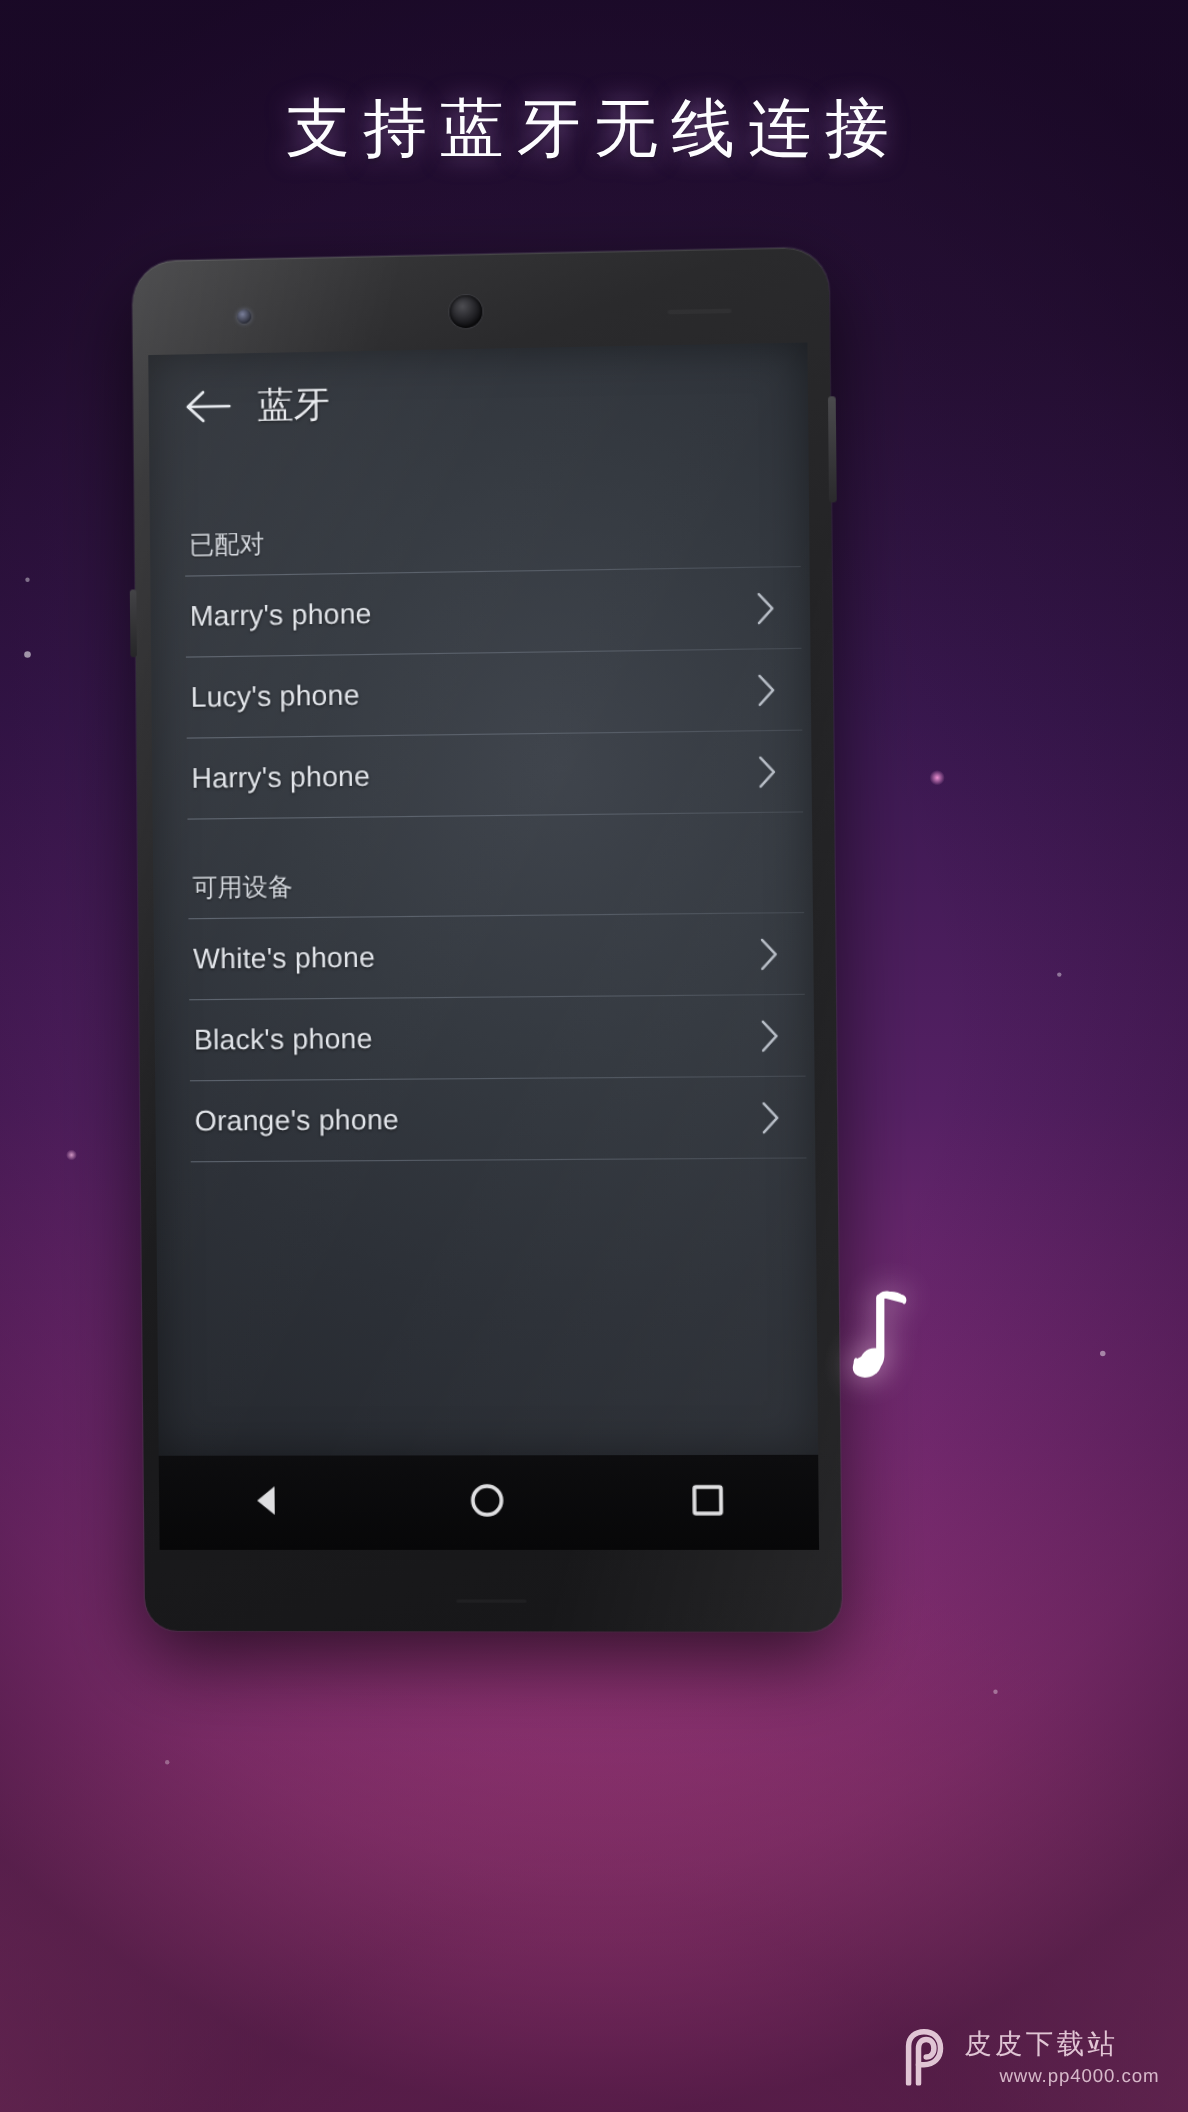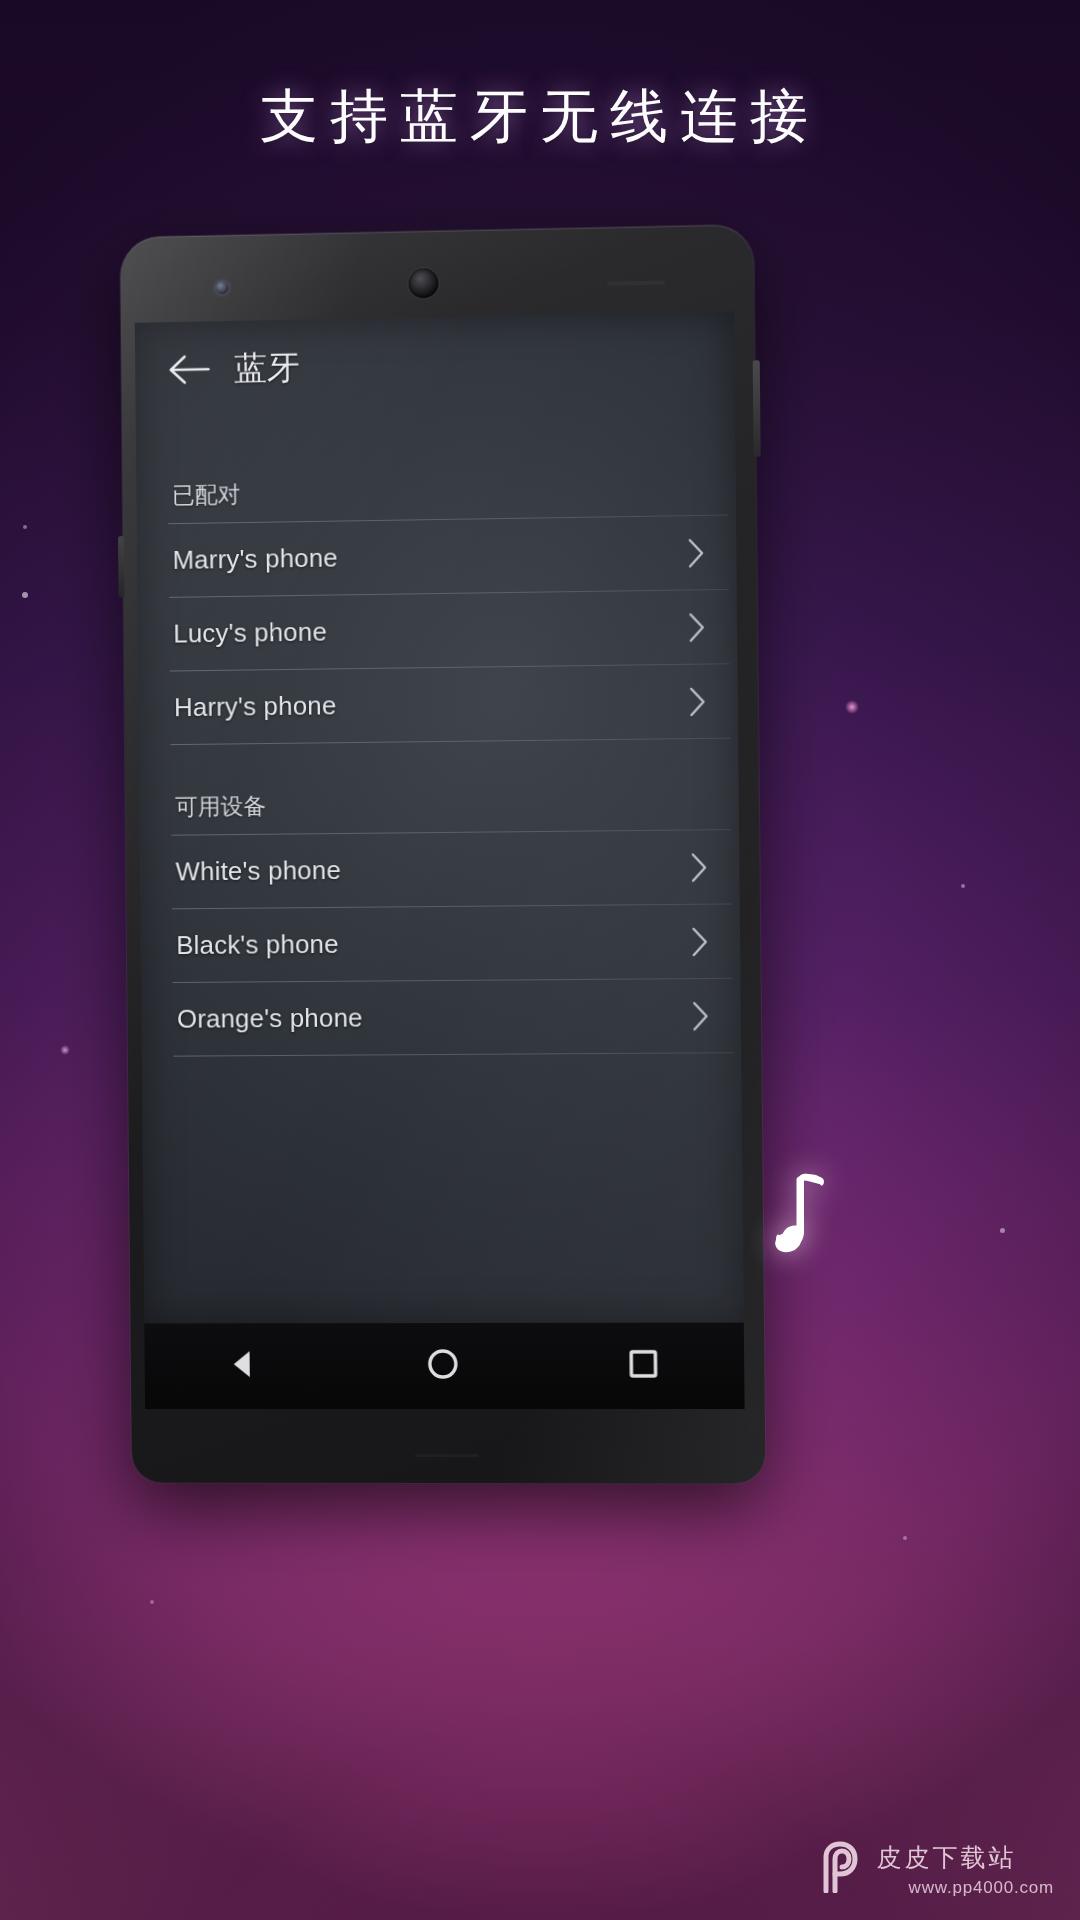--- a/index.html
+++ b/index.html
@@ -94,21 +94,21 @@
 
   #bottombezel{position:absolute;left:0;right:0;bottom:0;height:74px;}
   #brandline{position:absolute;left:50%;bottom:26px;transform:translateX(-50%);
     width:64px;height:3px;border-radius:2px;background:rgba(255,255,255,.035);}
 
   
   #musicnote{position:absolute;left:752px;top:1168px;width:76px;height:88px;
     filter:drop-shadow(0 0 14px rgba(255,215,245,.75));}
 
   
-  #watermark{position:absolute;right:26px;bottom:22px;display:flex;align-items:flex-start;gap:13px;opacity:.82;}
+  #watermark{position:absolute;right:26px;bottom:22px;display:flex;align-items:center;gap:13px;opacity:.82;}
   #wm-logo{width:46px;height:52px;}
   #wm-text{display:flex;flex-direction:column;gap:4px;color:#ffeaf3;}
   #wm-title{font-size:25px;letter-spacing:3px;font-family:"DejaVu Sans","Liberation Sans",sans-serif;}
   #wm-url{font-size:17px;letter-spacing:.8px;opacity:.92;margin-left:32px;}
 </style>
 </head>
 <body>
 
 <div id="bg"></div>
 <div id="bgvig"></div>

